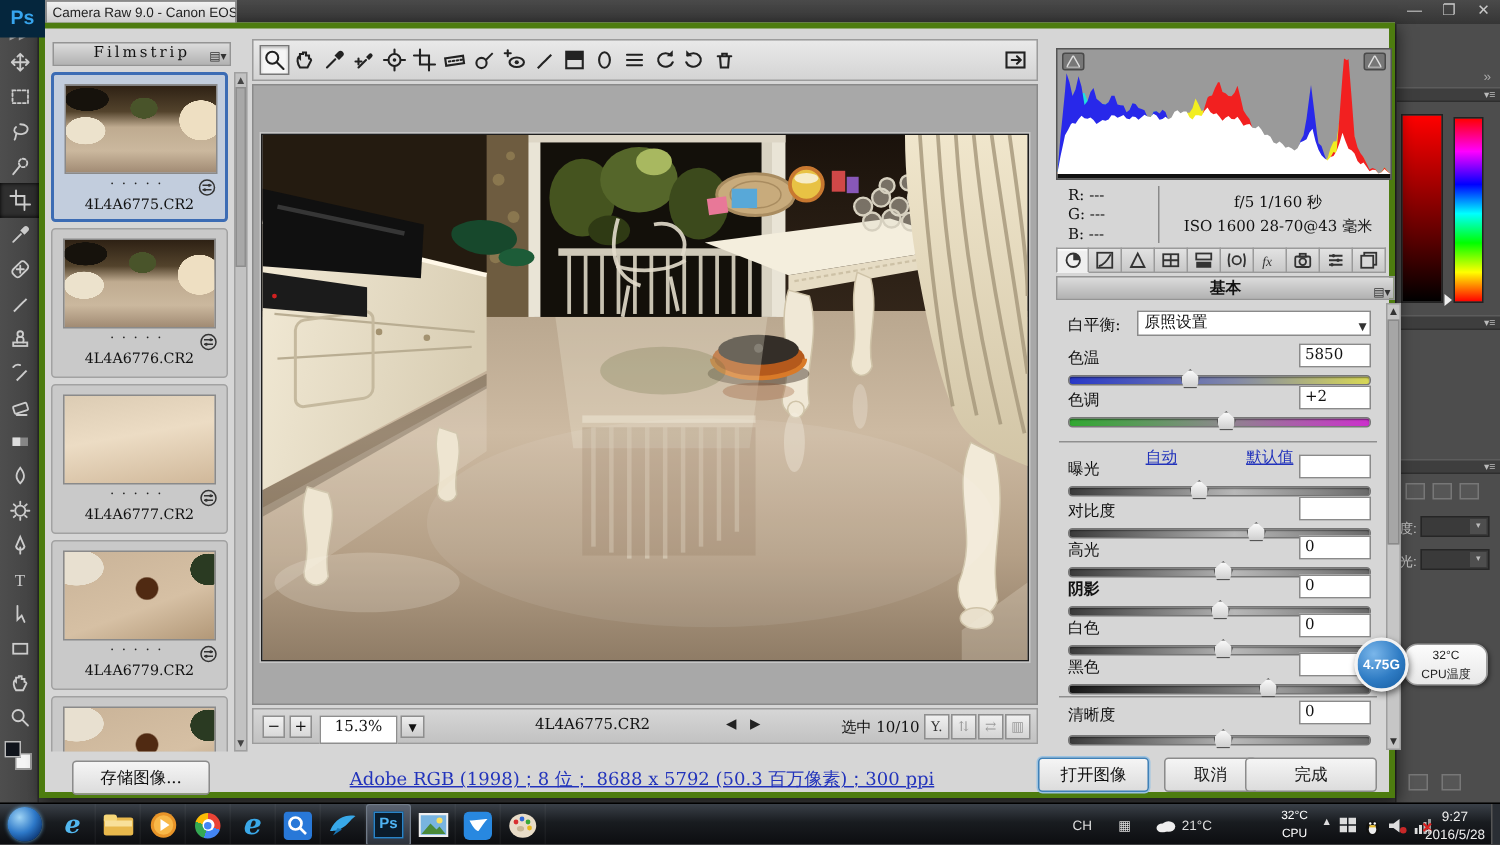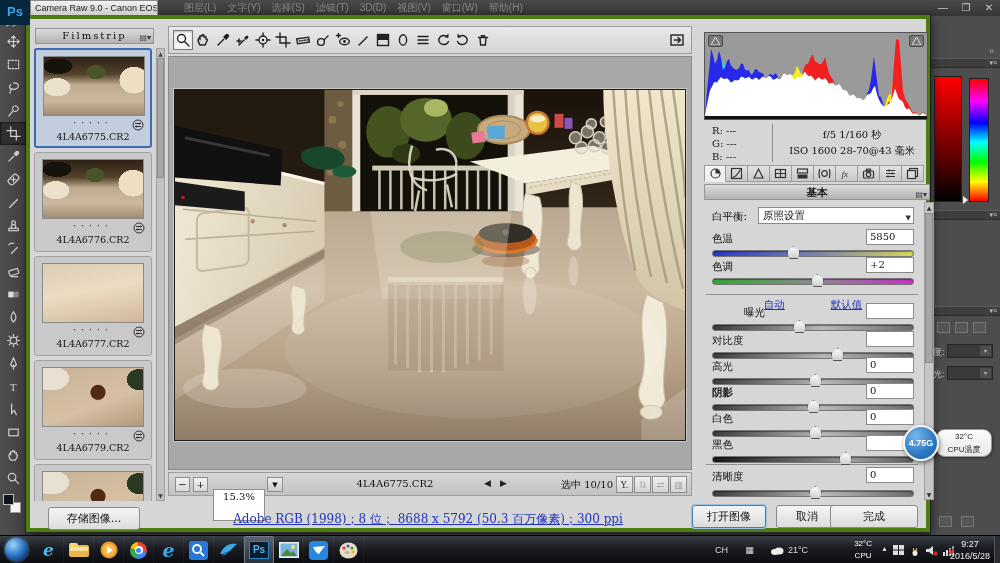--- a/index.html
+++ b/index.html
@@ -57,21 +57,21 @@
   
   .acr-toolbar{position:absolute;left:138px;top:7px;width:524px;height:28px;background:linear-gradient(#e9e9e9,#d4d4d4);border:1px solid #9c9c9c;display:flex;align-items:center;padding-left:4px;}
   .ticon{width:20px;height:20px;display:flex;align-items:center;justify-content:center;margin-right:0px;}
   .ticon.active{background:#f6f6f6;border:1px solid #777;box-shadow:inset 0 1px 2px rgba(0,0,0,.25);}
   .ticon.right{position:absolute;right:4px;top:3px;}
   
   .pv-area{position:absolute;left:138px;top:37px;width:524px;height:414px;background:#a8a8a8;border:1px solid #8a8a8a;}
   .pv-photo{position:absolute;left:5px;top:32px;width:512px;height:352px;border:1px solid #1e1e1e;outline:1px solid #c6c6c6;}
   .pv-bar{position:absolute;left:138px;top:453px;width:524px;height:24px;background:linear-gradient(#d6d6d6,#c2c2c2);border:1px solid #9c9c9c;font-size:10px;}
   .zbtn{position:absolute;top:4px;width:15px;height:15px;background:linear-gradient(#f2f2f2,#d8d8d8);border:1px solid #8e8e8e;text-align:center;line-height:13px;font-size:10px;}
-  .zbox{position:absolute;left:44px;top:16px;width:52px;height:32px;background:#fff;border:1px solid #8e8e8e;text-align:center;line-height:14px;}
+  .zbox{position:absolute;left:44px;top:4px;width:52px;height:19px;background:#fff;border:1px solid #8e8e8e;text-align:center;line-height:14px;}
   .zdrop{position:absolute;left:98px;top:4px;width:16px;height:15px;background:linear-gradient(#eee,#ccc);border:1px solid #8e8e8e;text-align:center;font-size:7px;line-height:14px;}
   .pv-name{position:absolute;left:150px;right:220px;top:5px;text-align:center;font-size:10px;}
   .nav{position:absolute;top:5px;font-size:9px;color:#222;}
   .pv-sel{position:absolute;top:5px;right:78px;font-size:10px;}
   .tgl{position:absolute;top:3px;width:17px;height:17px;border:1px solid #8e8e8e;background:linear-gradient(#f0f0f0,#d4d4d4);
        font-size:9px;text-align:center;line-height:16px;color:#333;}
   .tgl.dim{color:#999;}
   
   .btn{position:absolute;height:23px;background:linear-gradient(#f5f5f5,#dcdcdc);border:1px solid #8b8b8b;border-radius:3px;
        font-size:11px;font-family:"DejaVu Serif",serif;text-align:center;color:#111;}
@@ -144,30 +144,20 @@
   .clock{position:absolute;right:10px;top:2px;text-align:center;font-size:9px;color:#eee;line-height:12px;}
   .showdesk{position:absolute;right:0;top:0;width:6px;height:28px;background:#2a2e34;border-left:1px solid #555;}
   .cputray{position:absolute;right:128px;top:2px;text-align:center;font-size:8px;color:#fff;line-height:12px;}
 </style>
 </head>
 <body>
 
 <div class="screen">
 
   <div class="topbar">
-    <div class="menus">
-        <span>图层(L)</span>
-        <span>文字(Y)</span>
-        <span>选择(S)</span>
-        <span>滤镜(T)</span>
-        <span>3D(D)</span>
-        <span>视图(V)</span>
-        <span>窗口(W)</span>
-        <span>帮助(H)</span>
-      </div>
     <div class="winctl">
       <span>—</span>
       <span>❐</span>
       <span>✕</span>
     </div>
   </div>
   <div class="ps-logo">Ps</div>
   <div class="acr-title-tab">Camera Raw 9.0 - Canon EOS 5DS R</div>
 
   <div class="pstools">
@@ -781,21 +771,21 @@
         <span class="srow-label" style="top: 30px; font-family: Liberation Serif, serif;">色温</span>
         <span class="sval" style="top: 27px;">5850</span>
         <div class="strack temp" style="top: 48px;">
           <span class="sthumb" style="left:40%"></span>
         </div>
         <span class="srow-label" style="top: 58px;">色调</span>
         <span class="sval" style="top: 55px;">+2</span>
         <div class="strack tint" style="top: 76px;">
           <span class="sthumb" style="left:52%"></span>
         </div>
-        <span class="srow-label" style="top: 104px; margin-left: 32px;">曝光</span>
+        <span class="srow-label" style="top: 104px;">曝光</span>
         <span class="sval" style="top: 101px;"></span>
         <div class="strack tone" style="top: 122px;">
           <span class="sthumb" style="left:43%"></span>
         </div>
         <span class="srow-label" style="top: 132px;">对比度</span>
         <span class="sval" style="top: 129px;"></span>
         <div class="strack tone" style="top: 150px;">
           <span class="sthumb" style="left:62%"></span>
         </div>
         <span class="srow-label" style="top: 158px;">高光</span>

